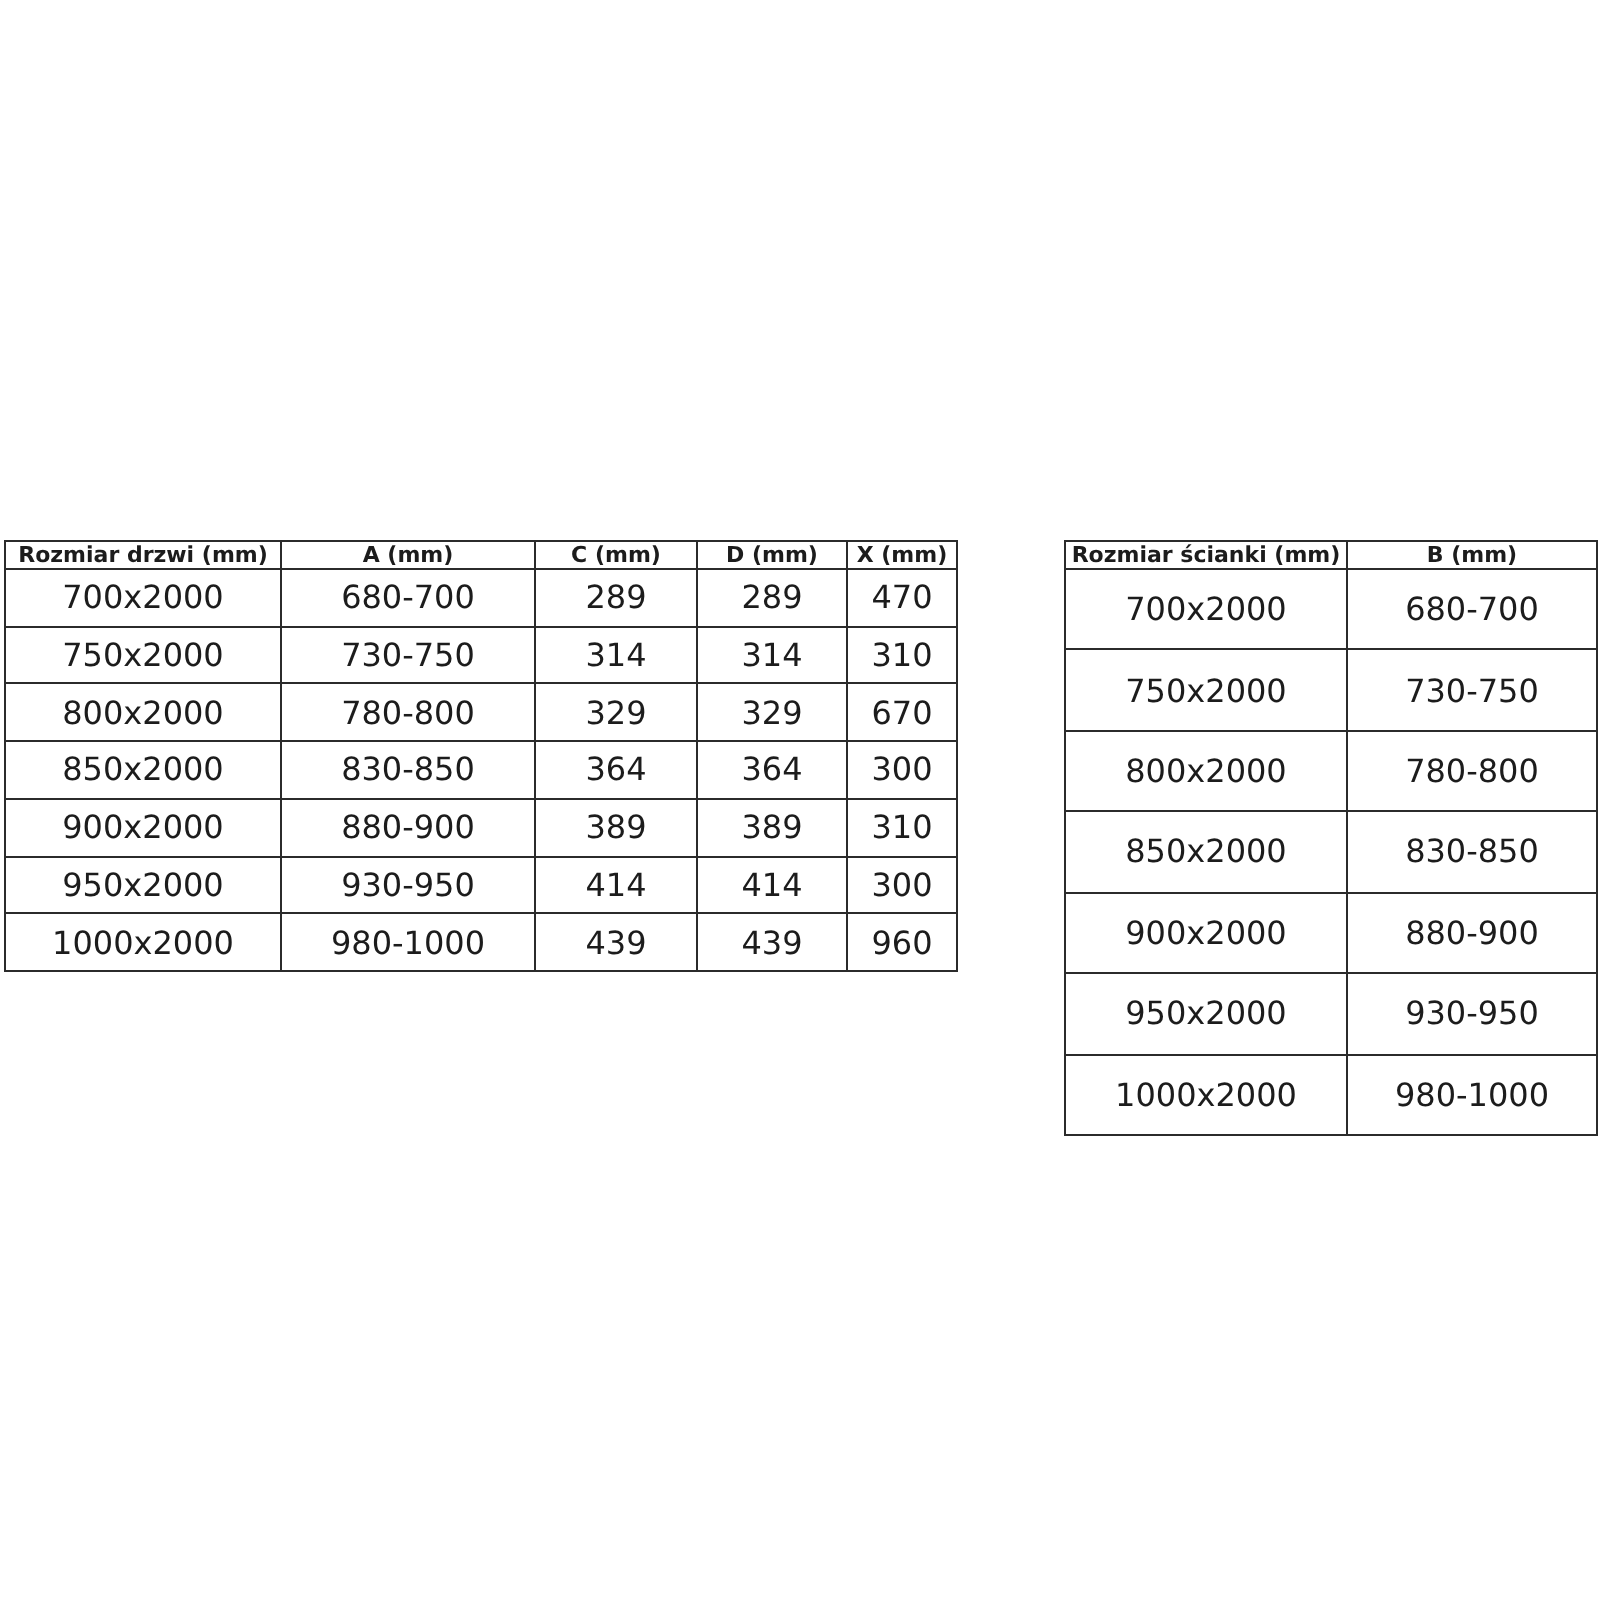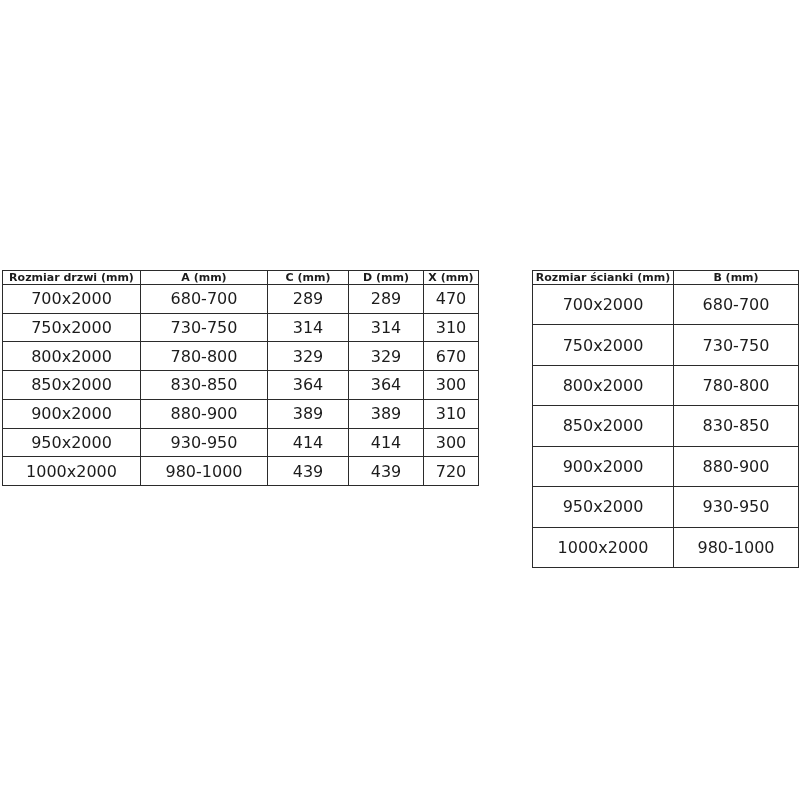--- a/index.html
+++ b/index.html
@@ -123,21 +123,21 @@
           <td>930-950</td>
           <td>414</td>
           <td>414</td>
           <td>300</td>
         </tr>
         <tr>
           <td>1000x2000</td>
           <td>980-1000</td>
           <td>439</td>
           <td>439</td>
-          <td>720</td>
+          <td>960</td>
         </tr>
       </tbody>
   </table>
 
   <table id="wall-table" class="spec-table">
     <colgroup>
         <col>
         <col>
       </colgroup>
     <thead>

